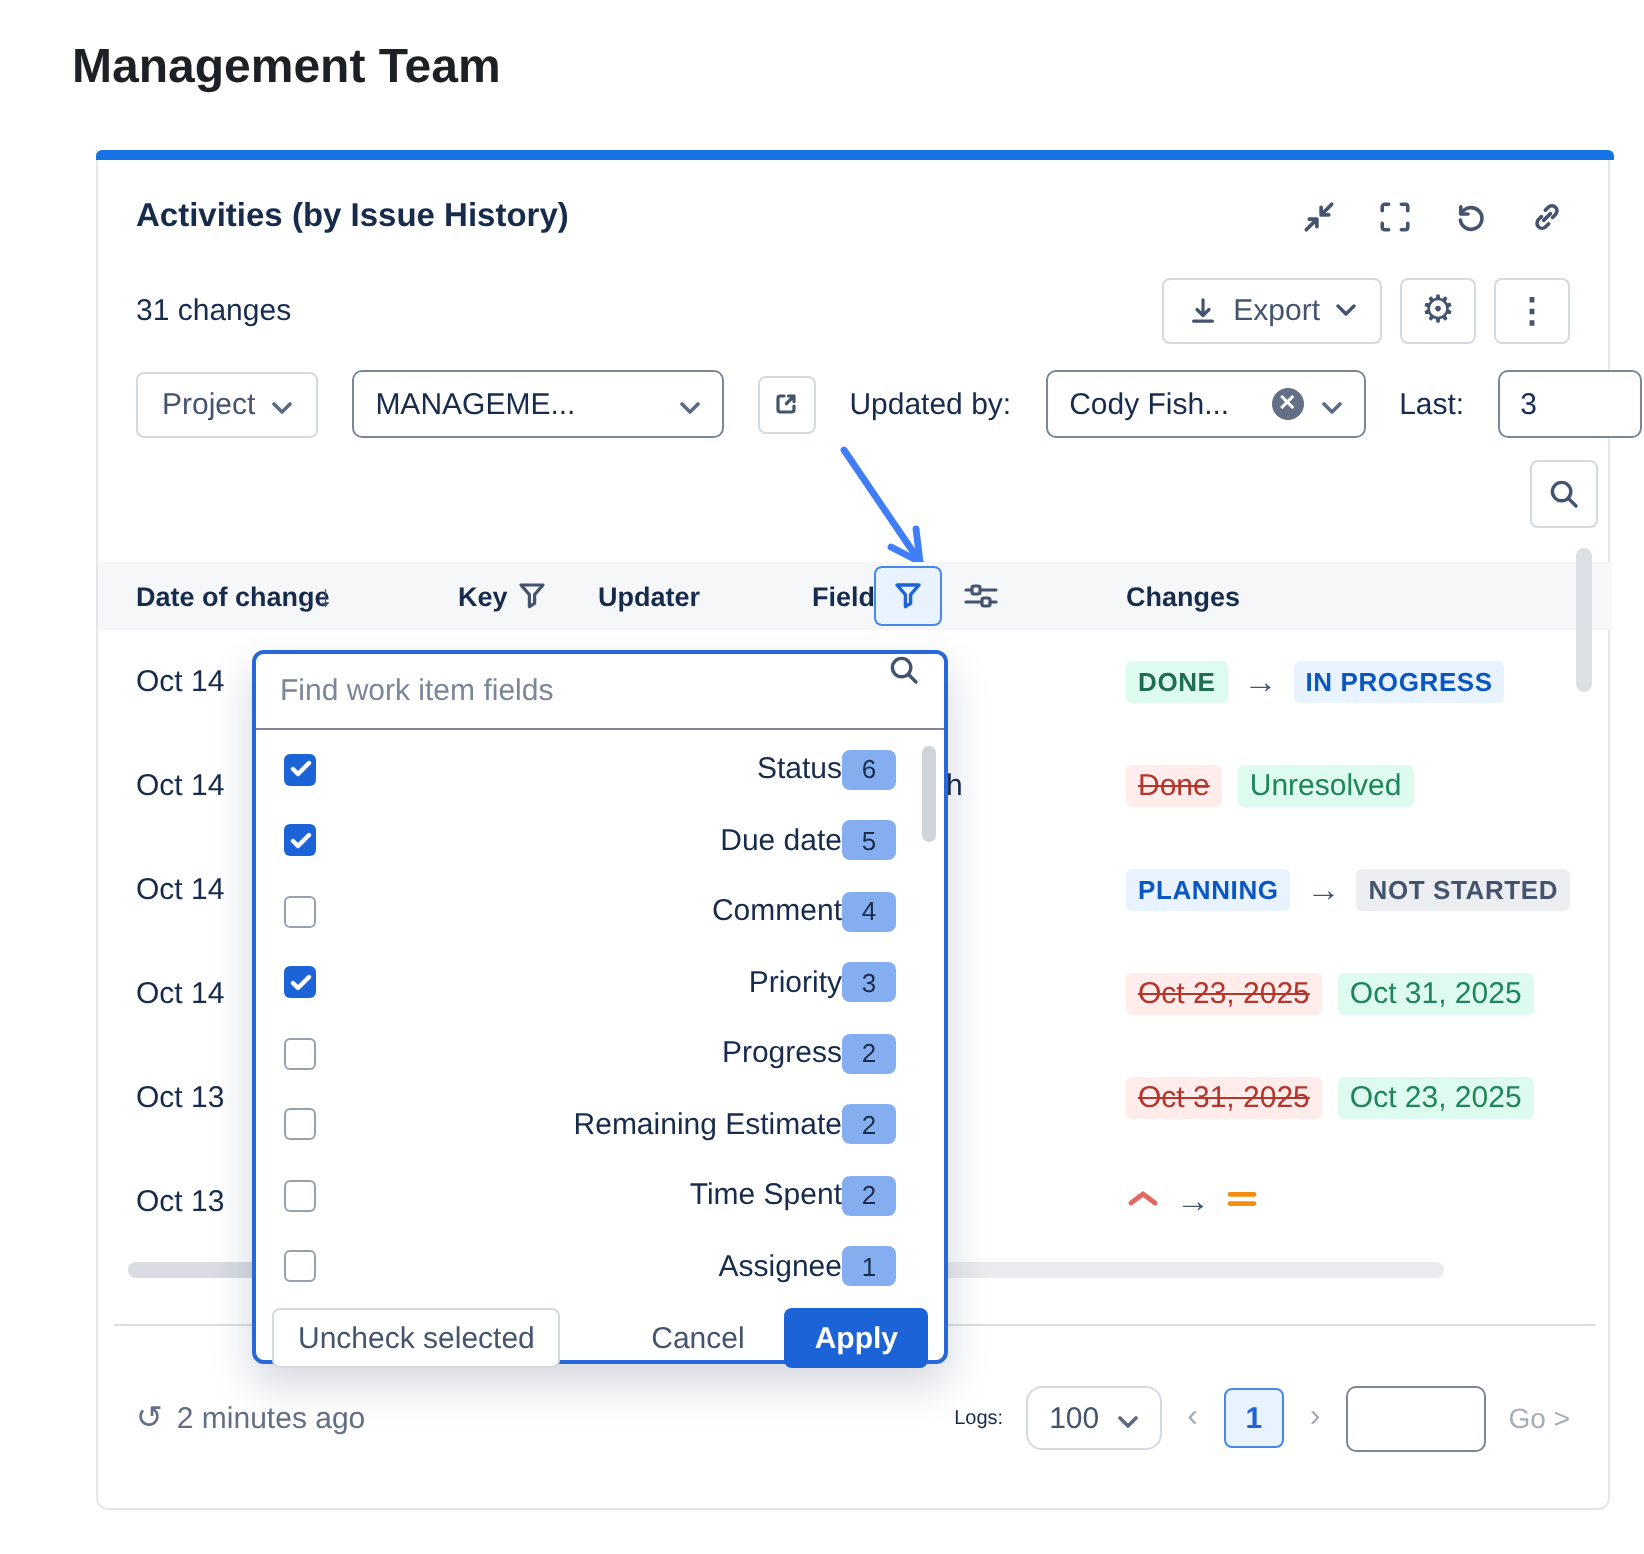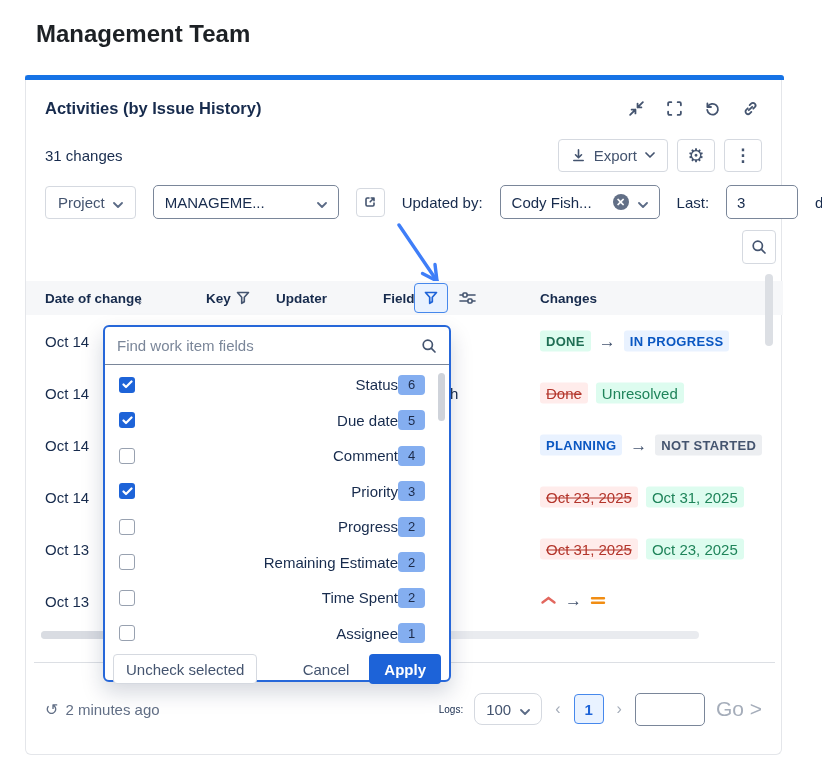--- a/index.html
+++ b/index.html
@@ -1,21 +1,21 @@
 <!DOCTYPE html>
 <html><head>
 <meta charset="utf-8">
 <style>
   * { box-sizing: border-box; margin: 0; padding: 0; }
   body { font-family: "Liberation Sans", sans-serif; background:#fff; }
   .page { position:relative; width:822px; height:777px; background:#fff; overflow:hidden; }
 
   .page-title { position:absolute; left:36px; top:20px; font-size:24px; font-weight:700; color:#1d2125; }
 
-  .card { position:absolute; left:25px; top:75px; width:757px; height:680px; background:#fff;
+  .card { position:absolute; left:48px; top:75px; width:757px; height:680px; background:#fff;
           border:1px solid #e4e6ea; border-top:none; border-radius:0 0 6px 6px; }
   .topbar { position:absolute; left:-1px; top:0; width:759px; height:5px; background:#1673e6; border-radius:3px 3px 0 0; }
 
   .widget-header { position:absolute; left:19px; top:24px; right:22px; display:flex; justify-content:space-between; align-items:center; }
   .widget-title { font-size:16.5px; font-weight:700; color:#172b4d; }
   .header-icons { display:flex; gap:21px; align-items:center; color:#44546f; }
   .hicon { width:17px; height:17px; cursor:pointer; display:inline-flex; align-items:center; justify-content:center; }
   .hicon svg { stroke:#44546f; fill:none; stroke-width:1.7; stroke-linecap:round; stroke-linejoin:round; }
 
   .subheader { position:absolute; left:19px; right:19px; top:62px; height:36px; display:flex; justify-content:space-between; align-items:center; }
@@ -80,25 +80,25 @@
   .refresh-info { display:flex; align-items:center; gap:7px; color:#626f86; font-size:15px; }
   .refresh-glyph { font-size:16px; }
   .footer-right { display:flex; align-items:center; gap:11px; }
   .logs-label { font-size:10px; color:#172b4d; }
   .logs-select { display:inline-flex; align-items:center; gap:9px; height:32px; padding:12px 11px; border:1px solid #d5d9e0;
                  border-radius:8px; font-size:15px; color:#44546f; cursor:pointer; background:#fff; }
   .pg-arrow { color:#a5adba; font-size:16px; cursor:pointer; padding:0 2px; }
   .page-box { width:30px; height:30px; border:1.6px solid #4688ec; background:#e9f2ff; border-radius:4px; color:#1d63d8;
               font-weight:700; font-size:15px; display:flex; align-items:center; justify-content:center; cursor:pointer; }
   .go-input { width:70px; height:33px; border:1.4px solid #7a8699; border-radius:5px; }
-  .go-label { color:#a5adba; font-size:21px; cursor:pointer; }
+  .go-label { color:#a5adba; font-size:14px; cursor:pointer; }
 
   .dropdown { position:absolute; left:77px; top:250px; width:348px; height:357px; background:#fff; border:2.5px solid #2667d9;
               border-radius:6px; box-shadow:0 10px 22px rgba(9,30,66,.18); z-index:5; }
-  .dd-search { height:38px; border-bottom:1px solid #7a8699; display:flex; align-items:center; padding:0 12px; gap:8px; }
+  .dd-search { height:38px; border-bottom:1px solid #7a8699; display:flex; padding:0 12px; gap:8px; }
   .dd-search-input { flex:1; border:none; outline:none; font-size:15px; color:#172b4d; font-family:"Liberation Sans",sans-serif; }
   .dd-search-input::placeholder { color:#7a8699; }
   .dd-list { padding-top:2px;text-align:right; }
   .dd-item { height:35.5px; display:flex; align-items:center; padding:0 14px; cursor:pointer; }
   .cbx { width:16px; height:16px; border-radius:3px; flex:0 0 16px; display:flex; align-items:center; justify-content:center; }
   .cbx.checked { background:#1d63d8; }
   .cbx.unchecked { background:#fff; border:1.6px solid #98a1b0; }
   .cbx svg { stroke:#fff; fill:none; stroke-width:2.2; stroke-linecap:round; stroke-linejoin:round; }
   .dd-item-label { flex:1; margin-left:13px; font-size:15px; color:#172b4d; }
   .count-badge { min-width:27px; height:20px; background:#84aef0; border-radius:4px; color:#1c2b4a; font-size:13px;

